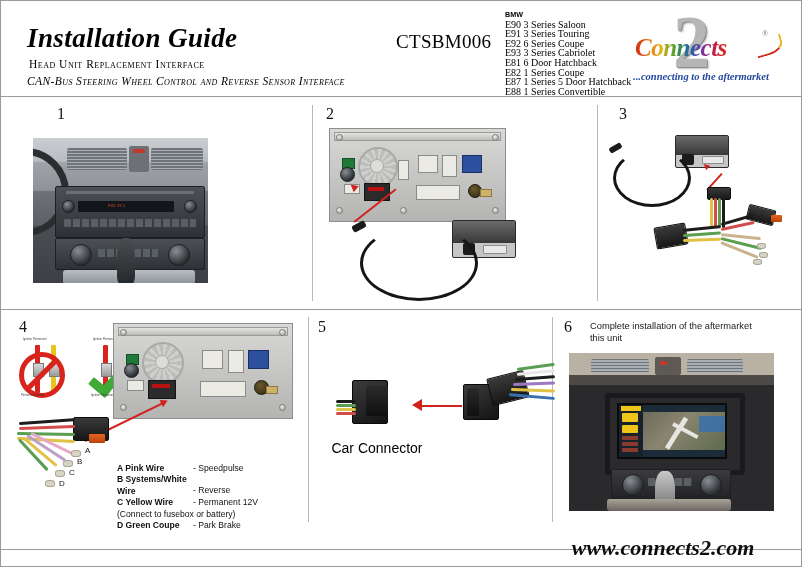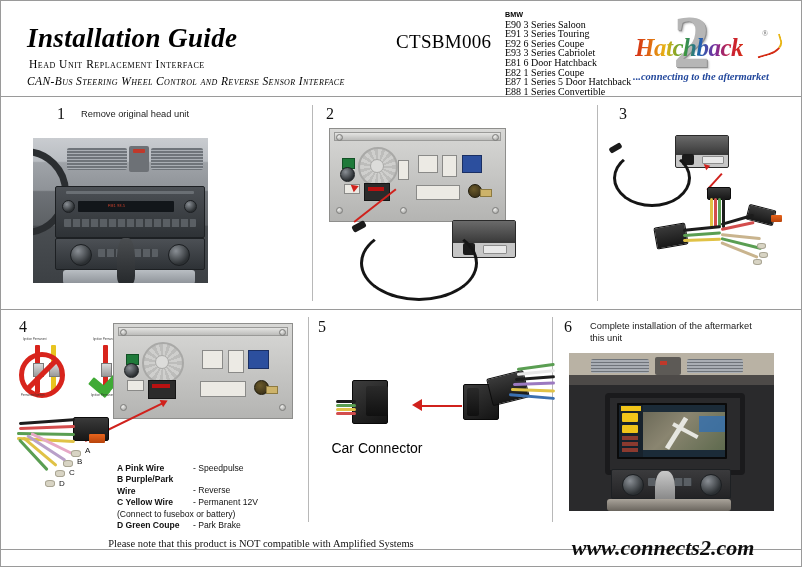--- a/index.html
+++ b/index.html
@@ -159,35 +159,34 @@
       <div class="veh-item">E92 6 Series Coupe</div>
       <div class="veh-item">E93 3 Series Cabriolet</div>
       <div class="veh-item">E81 6 Door Hatchback</div>
       <div class="veh-item">E82 1 Series Coupe</div>
       <div class="veh-item">E87 1 Series 5 Door Hatchback</div>
       <div class="veh-item">E88 1 Series Convertible</div>
     </div>
 
     <div class="logo">
       <div class="logo-2">2</div>
-      <div class="logo-word">Hatchback</div>
+      <div class="logo-word">Connects</div>
       <div class="logo-swoosh"></div>
       <div class="logo-r">®</div>
       <div class="logo-tag">...connecting to the aftermarket</div>
     </div>
     <div class="hdr-rule"></div>
   </div>
 
   <div class="v-rule" style="left:311px;top:104px;height:196px;"></div>
   <div class="v-rule" style="left:596px;top:104px;height:196px;"></div>
   <div class="row-rule" style="top:308px;"></div>
 
   <div class="panel" style="left:0;top:96px;width:311px;height:212px;">
     <div class="step-num" style="left:56px;top:8px;">1</div>
-    <div class="step-cap" style="left:80px;top:12px;width:200px;">Remove original head unit</div>
 
     <div class="photo dash" style="left:32px;top:41px;width:175px;height:145px;">
       <div class="wheel" style="left:-52px;top:10px;width:74px;height:74px;"></div>
       <div class="vent" style="left:34px;top:10px;width:60px;height:22px;"></div>
       <div class="vent" style="left:118px;top:10px;width:52px;height:22px;"></div>
       <div style="position:absolute;left:96px;top:8px;width:20px;height:26px;background:#6d7176;border-radius:2px;"></div>
       <div style="position:absolute;left:100px;top:11px;width:12px;height:4px;background:#c0392b;border-radius:1px;"></div>
       <div class="radio-face" style="left:22px;top:48px;width:148px;height:50px;">
         <div class="lcd" style="left:22px;top:14px;width:96px;height:11px;"></div>
         <div class="lcd-txt" style="left:52px;top:17px;">FM1 98.5</div>
@@ -362,21 +361,21 @@
     <div class="abcd" style="left:84px;top:136px;">A</div>
     <div class="abcd" style="left:76px;top:147px;">B</div>
     <div class="abcd" style="left:68px;top:158px;">C</div>
     <div class="abcd" style="left:58px;top:169px;">D</div>
 
     <div class="legend" style="left:116px;top:153px;width:185px;">
       <div>
         <b class="dash-col">A Pink Wire</b><span>- Speedpulse</span>
       </div>
       <div>
-        <b class="dash-col">B Purple/Park Wire</b><span>- Reverse</span>
+        <b class="dash-col">B Systems/White Wire</b><span>- Reverse</span>
       </div>
       <div>
         <b class="dash-col">C Yellow Wire</b><span>- Permanent 12V</span>
       </div>
       <div>(Connect to fusebox or battery)</div>
       <div>
         <b class="dash-col">D Green Coupe</b><span>- Park Brake</span>
       </div>
     </div>
   </div>
@@ -443,15 +442,14 @@
         <div class="knob" style="left:10px;top:4px;width:20px;height:20px;"></div>
         <div class="knob" style="left:88px;top:4px;width:20px;height:20px;"></div>
         <div class="btnrow" style="left:36px;top:8px;width:44px;height:8px;"></div>
       </div>
       <div class="shifter" style="left:86px;top:118px;width:20px;height:40px;background:linear-gradient(180deg,#c9c9c9,#6e6e6e);"></div>
       <div class="console" style="left:38px;top:146px;width:124px;height:12px;background:linear-gradient(180deg,#a9a39a,#6a655e);"></div>
     </div>
   </div>
 
   <div class="foot-rule" style="top:548px;"></div>
-  <div class="foot-note" style="top:537px;">Please note that this product is NOT compatible with Amplified Systems</div>
   <div class="foot-url">www.connects2.com</div>
 </div>
 
 </body></html>

